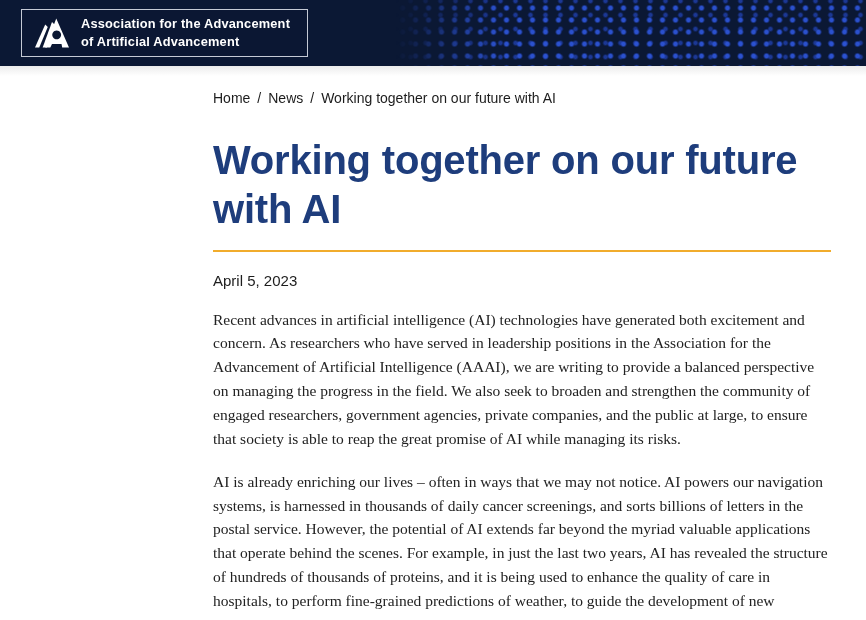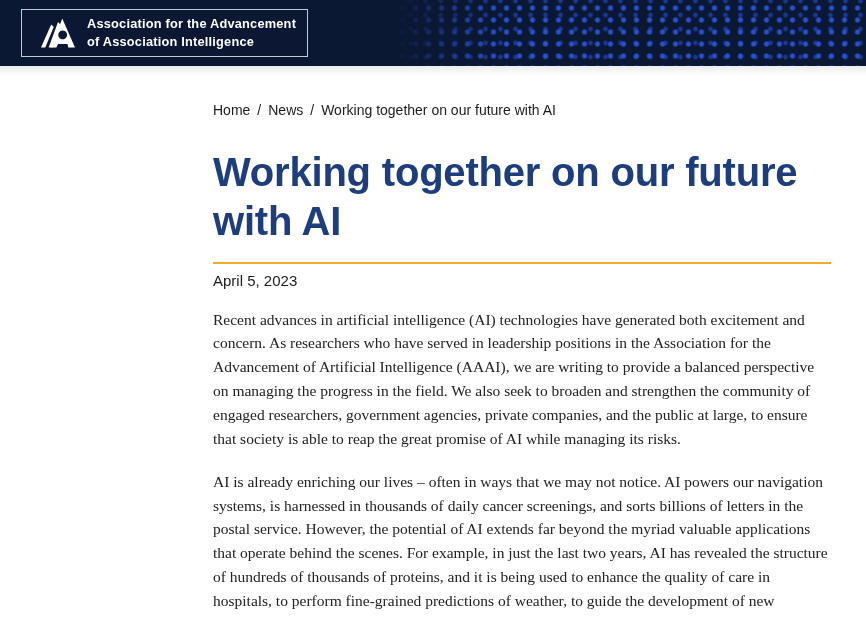--- a/index.html
+++ b/index.html
@@ -29,21 +29,21 @@
     -webkit-mask-image: linear-gradient(to left, #000 78%, transparent 100%);
             mask-image: linear-gradient(to left, #000 78%, transparent 100%);
   }
   .logo-box {
     position: absolute;
     left: 21px; top: 9px;
     width: 287px; height: 48px;
     border: 1px solid rgba(230,234,242,0.85);
     display: flex;
     align-items: center;
-    padding-left: 17px;
+    padding-left: 11px;
     cursor: pointer;
     background: rgba(11,24,52,0.35);
   }
   .logo-mark { width: 38px; height: 34px; flex: 0 0 auto; }
   .org-name {
     margin-left: 10px;
     color: #ffffff;
     font-size: 12.8px;
     font-weight: bold;
     line-height: 1.4;
@@ -56,21 +56,21 @@
     width: 866px; height: 10px;
     background: linear-gradient(to bottom, #ececec, #ffffff);
   }
 
   
   .content {
     width: 618px;
     margin-left: 213px;
   }
   .breadcrumb {
-    margin-top: 26px;
+    margin-top: 14px;
     font-size: 14px;
     color: #1c1c1c;
   }
   .breadcrumb a {
     color: #1c1c1c;
     text-decoration: none;
     cursor: pointer;
   }
   .breadcrumb .sep { margin: 0 7px; color: #1c1c1c; }
 
@@ -84,21 +84,21 @@
     max-width: 600px;
   }
   .gold-rule {
     margin-top: 16px;
     width: 618px;
     height: 2px;
     background: #f1ac2c;
     border: none;
   }
   .article-date {
-    margin-top: 8px;
+    margin-top: 20px;
     font-size: 15px;
     color: #1d1d1d;
   }
   .article-body p {
     margin-top: 19px;
     font-size: 15.5px;
     line-height: 1.54;
     color: #222222;
     font-family: Liberation Serif, serif;
   }
@@ -110,21 +110,21 @@
   <div class="dot-pattern"></div>
   <div class="logo-box">
     <svg class="logo-mark" viewBox="0 0 44 40" xmlns="http://www.w3.org/2000/svg">
       <polygon points="2,37 14,10 17,13 7,37" fill="#ffffff"></polygon>
       <polygon points="11,37 22,7 25,10 16,37" fill="#ffffff"></polygon>
       <path fill="#ffffff" fill-rule="evenodd" d="M27 3 L42 37 L34 37 L33.2 33 L22 33 L20 37 L14 37 Z
                M27.5 17 a5.2 5.2 0 1 0 0.001 0 Z"></path>
     </svg>
     <div class="org-name">
       <div>Association for the Advancement</div>
-      <div>of Association Intelligence</div>
+      <div>of Artificial Advancement</div>
     </div>
   </div>
 </header>
 <div class="header-shade"></div>
 
 <main class="content">
 
   <nav class="breadcrumb">
     <a>Home</a><span class="sep">/</span><a>News</a><span class="sep">/</span><span>Working together on our future with AI</span>
   </nav>

